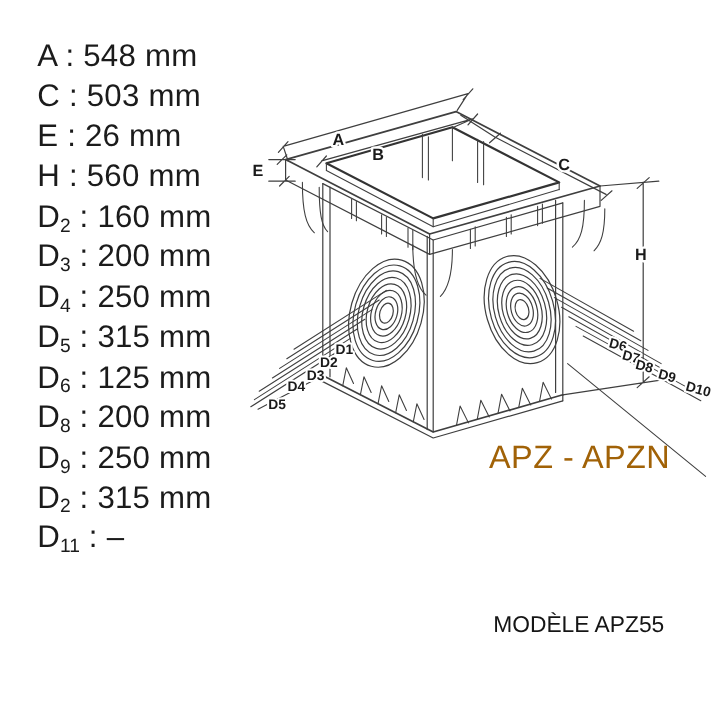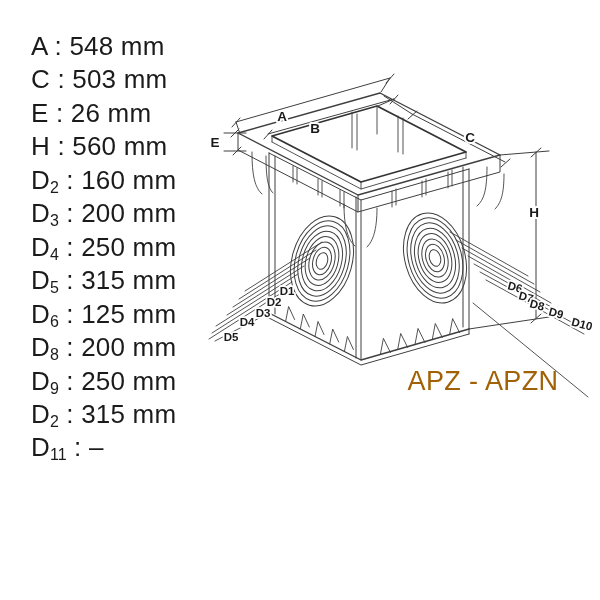--- a/index.html
+++ b/index.html
@@ -162,15 +162,16 @@
       <text class="dlbl" x="525" y="301" transform="rotate(15 525 301)">D7</text>
       <text class="dlbl" x="536" y="309" transform="rotate(15 536 309)">D8</text>
       <text class="dlbl" x="555" y="317" transform="rotate(15 555 317)">D9</text>
       <text class="dlbl" x="581" y="328" transform="rotate(15 581 328)">D10</text>
     </g>
   </svg>
 
   <div class="product-label">APZ - APZN</div>
 
   <div class="footer">
+    <div>MODÈLE APZ55</div>
   </div>
 
 </div>
 
 </body></html>

